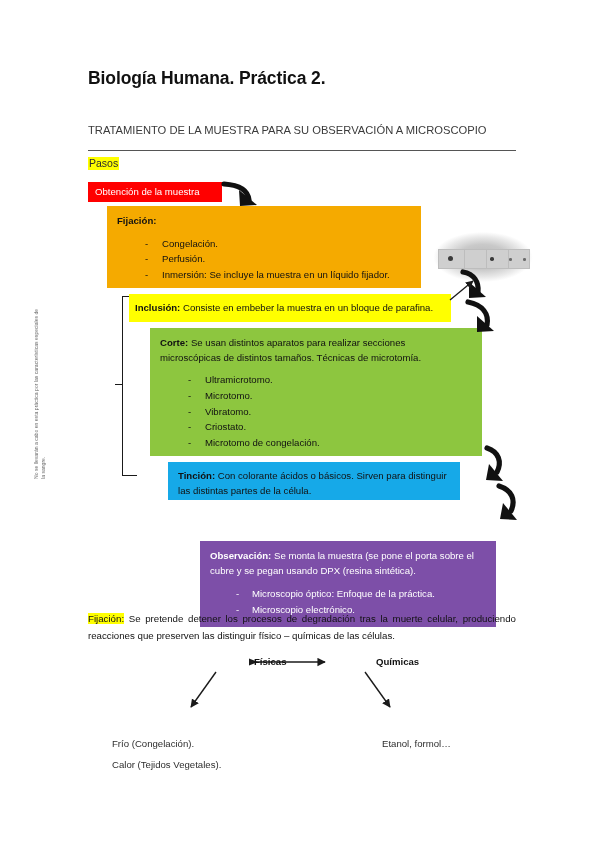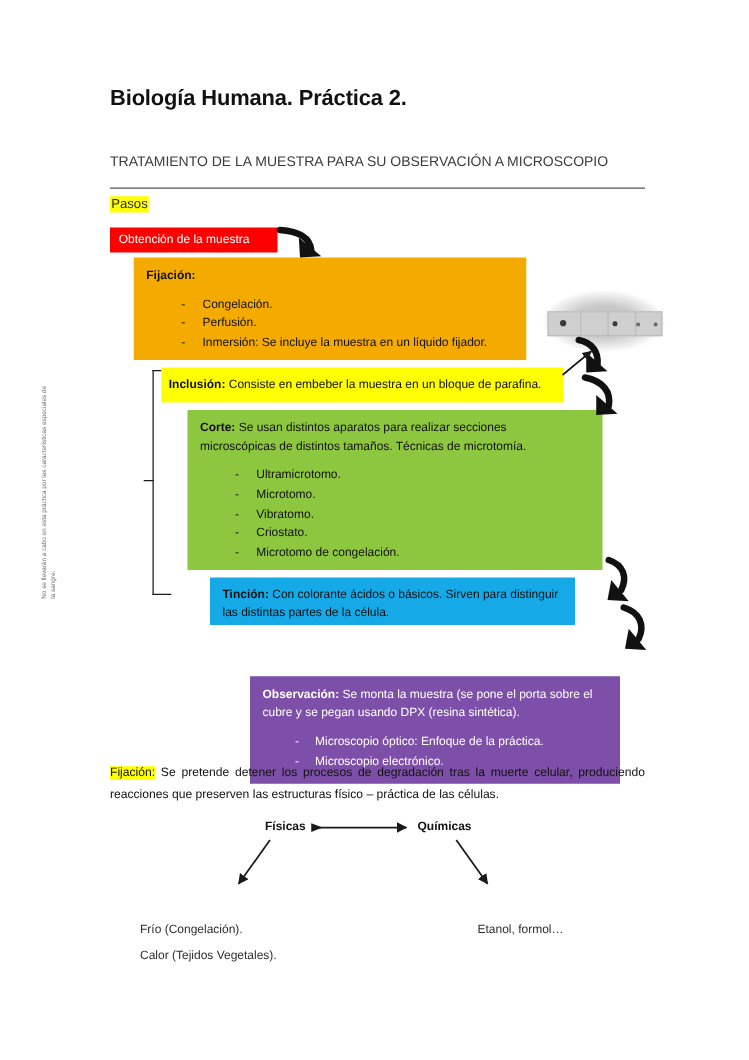--- a/index.html
+++ b/index.html
@@ -214,20 +214,21 @@
   }
   .hl-yellow { background: #ffff00; }
 
   
   .dg-label {
     position: absolute;
     font-size: 9.6px;
     font-weight: bold;
     color: #111111;
     white-space: nowrap;
+    margin-left: 42px;
   }
   .dg-text {
     position: absolute;
     font-size: 9.6px;
     color: #2e2e2e;
     white-space: nowrap;
   }
   .dg-fisicas { left: 212px; top: 656px; }
   .dg-quimicas { left: 334px; top: 656px; }
   .dg-frio { left: 112px; top: 738px; }
@@ -342,21 +343,21 @@
     </g>
     <g>
       <line x1="216" y1="672" x2="191" y2="707" stroke="#1a1a1a" stroke-width="1.4" marker-end="url(#thin-head)"></line>
     </g>
     <g>
       <line x1="365" y1="672" x2="390" y2="707" stroke="#1a1a1a" stroke-width="1.4" marker-end="url(#thin-head)"></line>
     </g>
   </svg>
 
   <div class="para">
-    <span class="hl-yellow">Fijación:</span><span> Se pretende detener los procesos de degradación tras la muerte celular, produciendo reacciones que preserven las estructuras físico – práctica de las células.</span>
+    <span class="hl-yellow">Fijación:</span><span> Se pretende detener los procesos de degradación tras la muerte celular, produciendo reacciones que preserven las distinguir físico – químicas de las células.</span>
   </div>
 
   <div class="dg-label dg-fisicas">Físicas</div>
   <div class="dg-label dg-quimicas">Químicas</div>
   <div class="dg-text dg-frio">Frío (Congelación).</div>
   <div class="dg-text dg-calor">Calor (Tejidos Vegetales).</div>
   <div class="dg-text dg-etanol">Etanol, formol…</div>
 
 </div>
 

